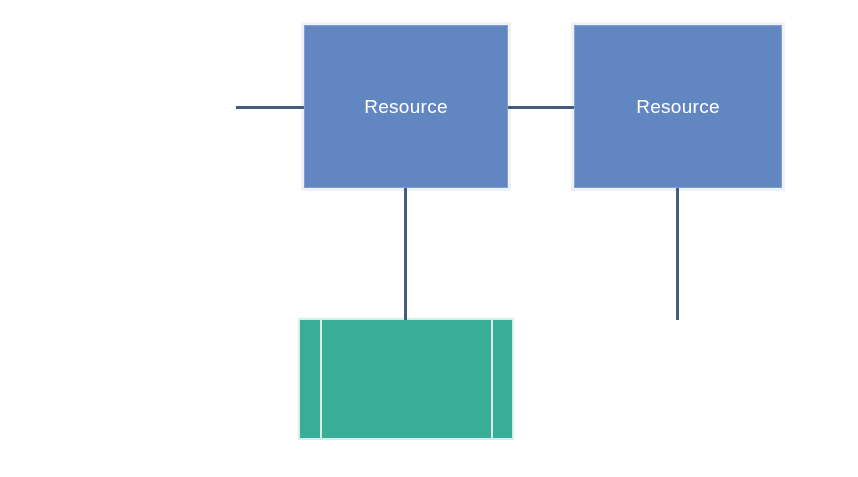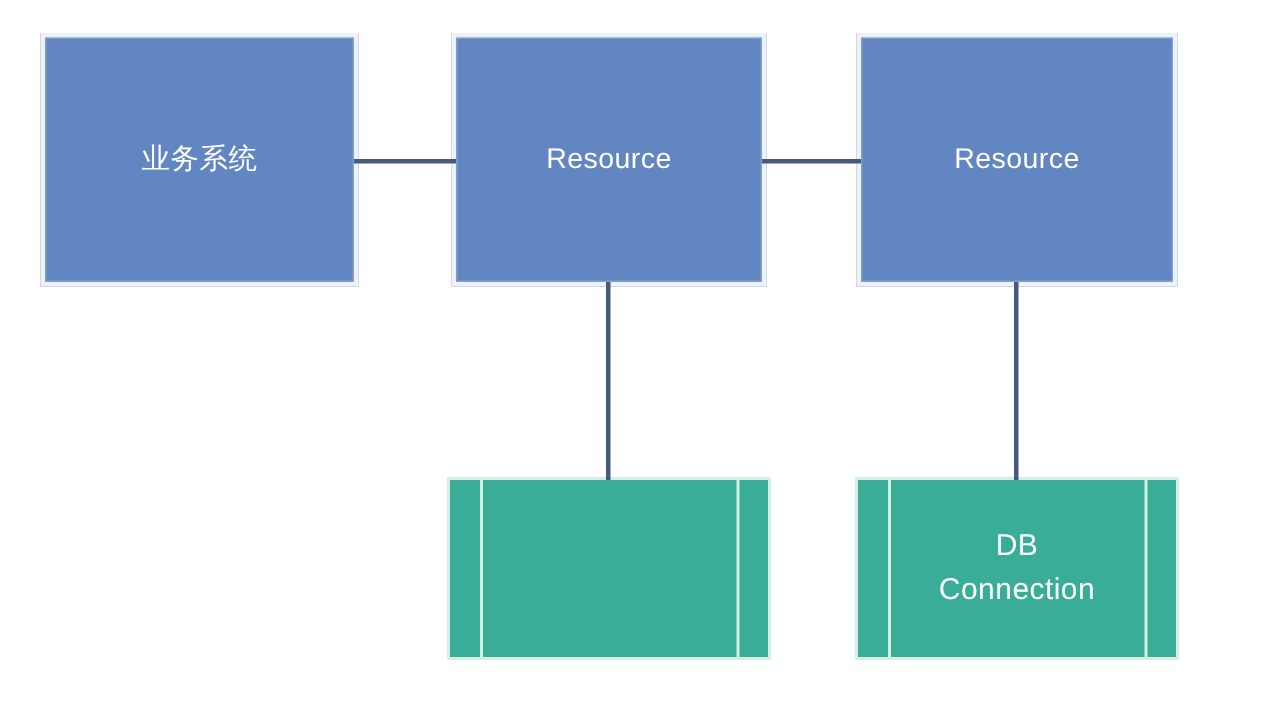--- a/index.html
+++ b/index.html
@@ -84,50 +84,37 @@
   #edge-rm-res  { left: 508px; width: 66px; }
   .edge-v { width: 3px; top: 188px; height: 132px; }
   #edge-rm-jdbc { left: 404px; }
   #edge-res-db  { left: 676px; }
 </style>
 </head>
 <body>
 
 <div class="canvas">
 
-  <div class="node-blue" id="node-business">
-    <span class="label label-cn">
-      <span class="line">业务系统</span>
-    </span>
-  </div>
 
   <div class="node-blue" id="node-rm">
     <span class="label">
       <span class="line">Resource</span>
     </span>
   </div>
 
   <div class="node-blue" id="node-resource">
     <span class="label">
       <span class="line">Resource</span>
     </span>
   </div>
 
   <div class="node-teal" id="node-jdbc">
     <span class="stripe stripe-left"></span>
     <span class="stripe stripe-right"></span>
   </div>
 
-  <div class="node-teal" id="node-dbconn">
-    <span class="stripe stripe-left"></span>
-    <span class="stripe stripe-right"></span>
-    <span class="label">
-      <span class="line">DB</span>
-      <span class="line">Connection</span>
-    </span>
-  </div>
 
   <div class="edge edge-h" id="edge-biz-rm"></div>
   <div class="edge edge-h" id="edge-rm-res"></div>
   <div class="edge edge-v" id="edge-rm-jdbc"></div>
   <div class="edge edge-v" id="edge-res-db"></div>
 
 </div>
 
 </body></html>

